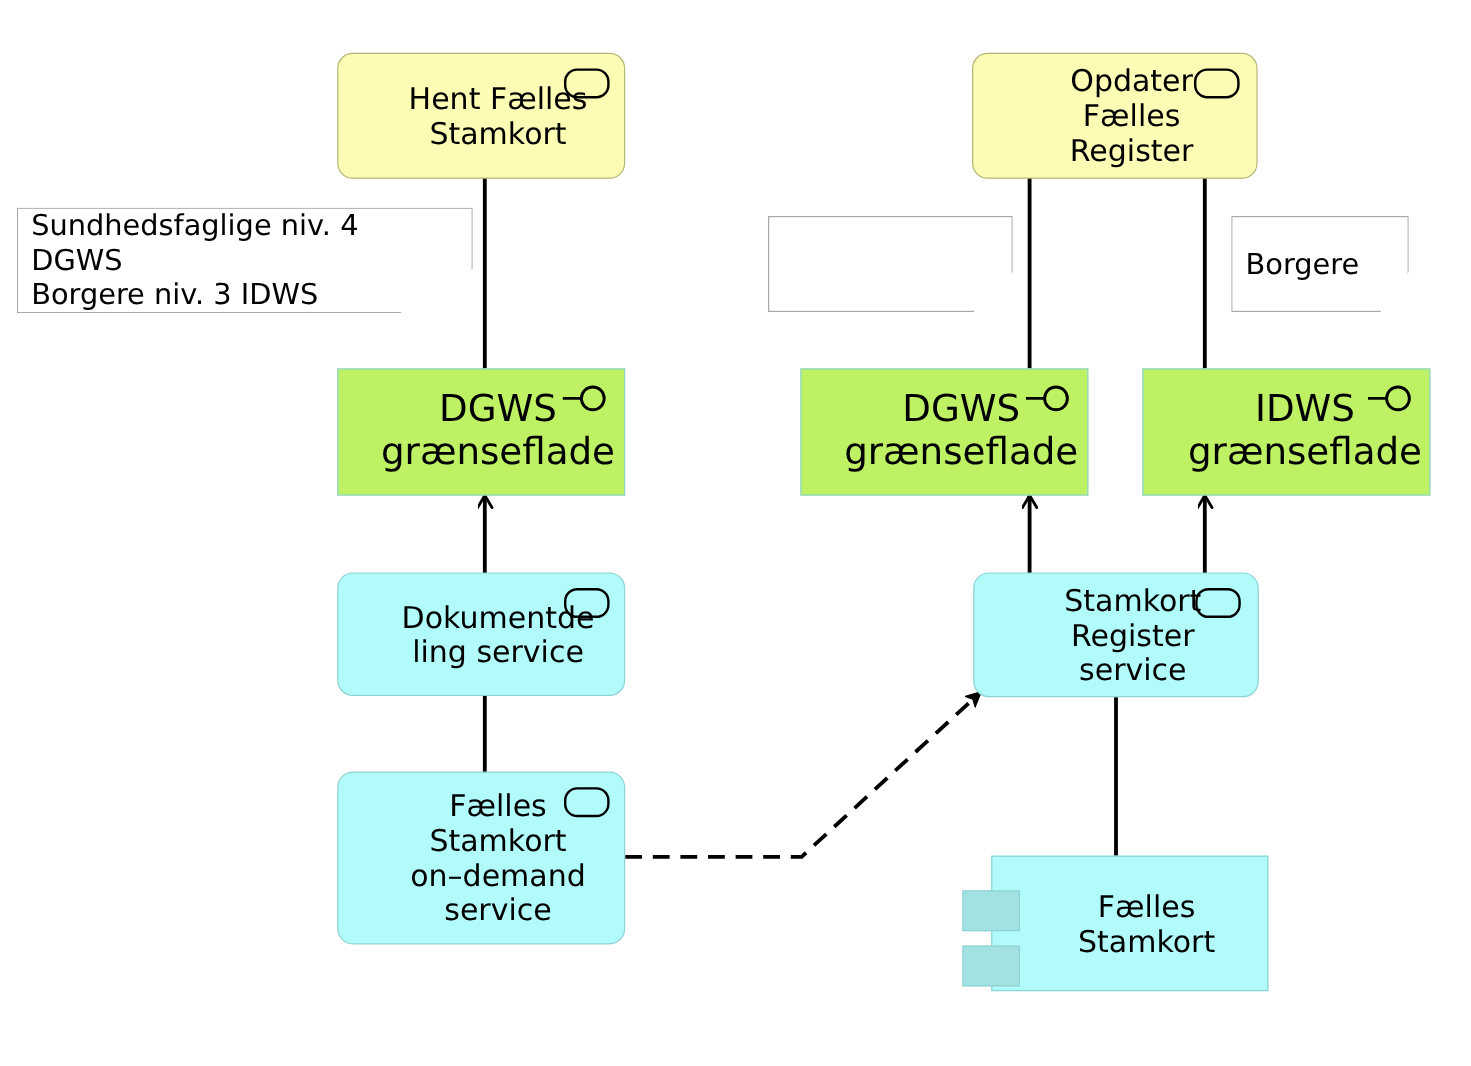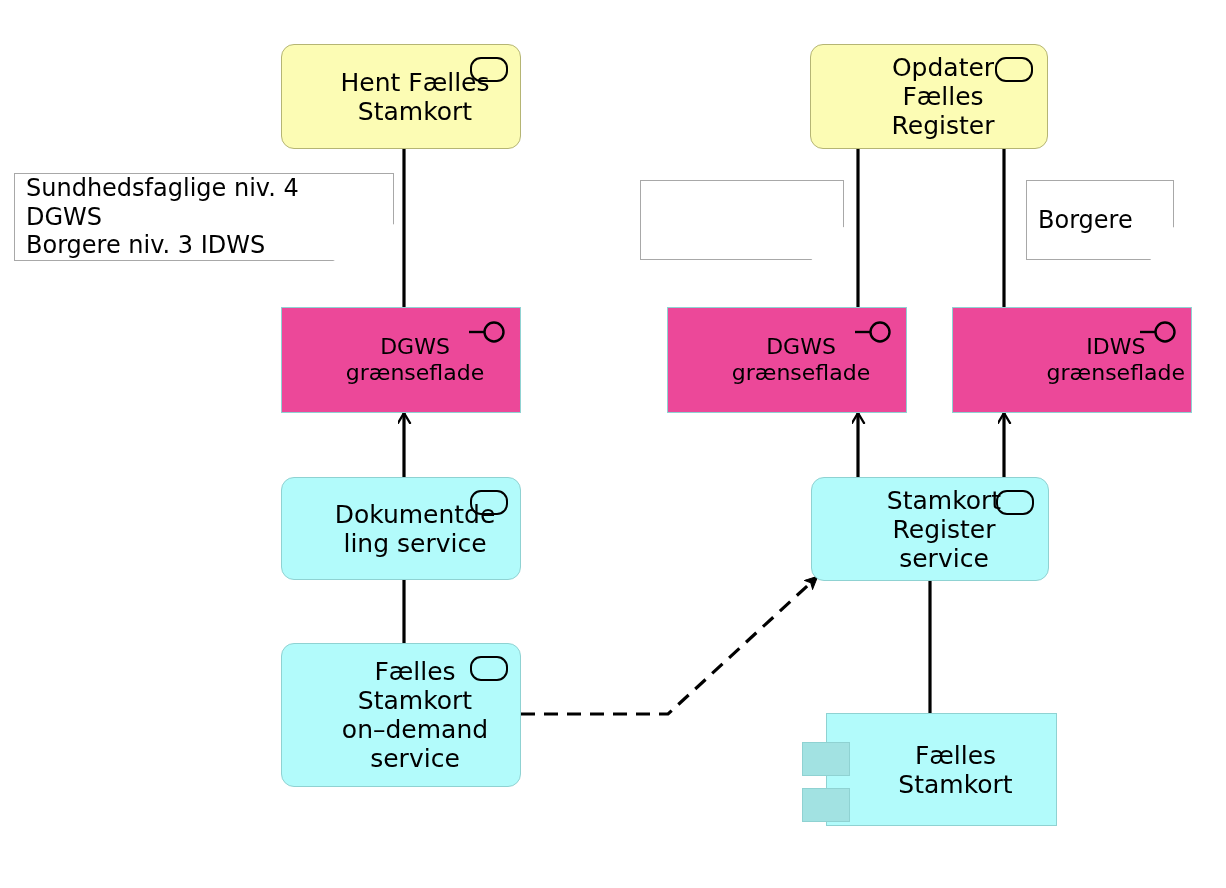--- a/index.html
+++ b/index.html
@@ -49,24 +49,24 @@
   }
   
   .service {
     background: #b2fbfb;
     border: 1.6px solid #8fd2d2;
     border-radius: 13px;
     font-size: 25px;
   }
   
   .iface {
-    background: #ec4899;
+    background: #bef264;
     border: 1.6px solid #8fd2d2;
     border-radius: 0;
-    font-size: 22px;
+    font-size: 31px;
   }
   
   .component {
     background: #b2fbfb;
     border: 1.6px solid #8fd2d2;
     border-radius: 0;
     font-size: 25px;
   }
   .component .tab {
     position: absolute;

